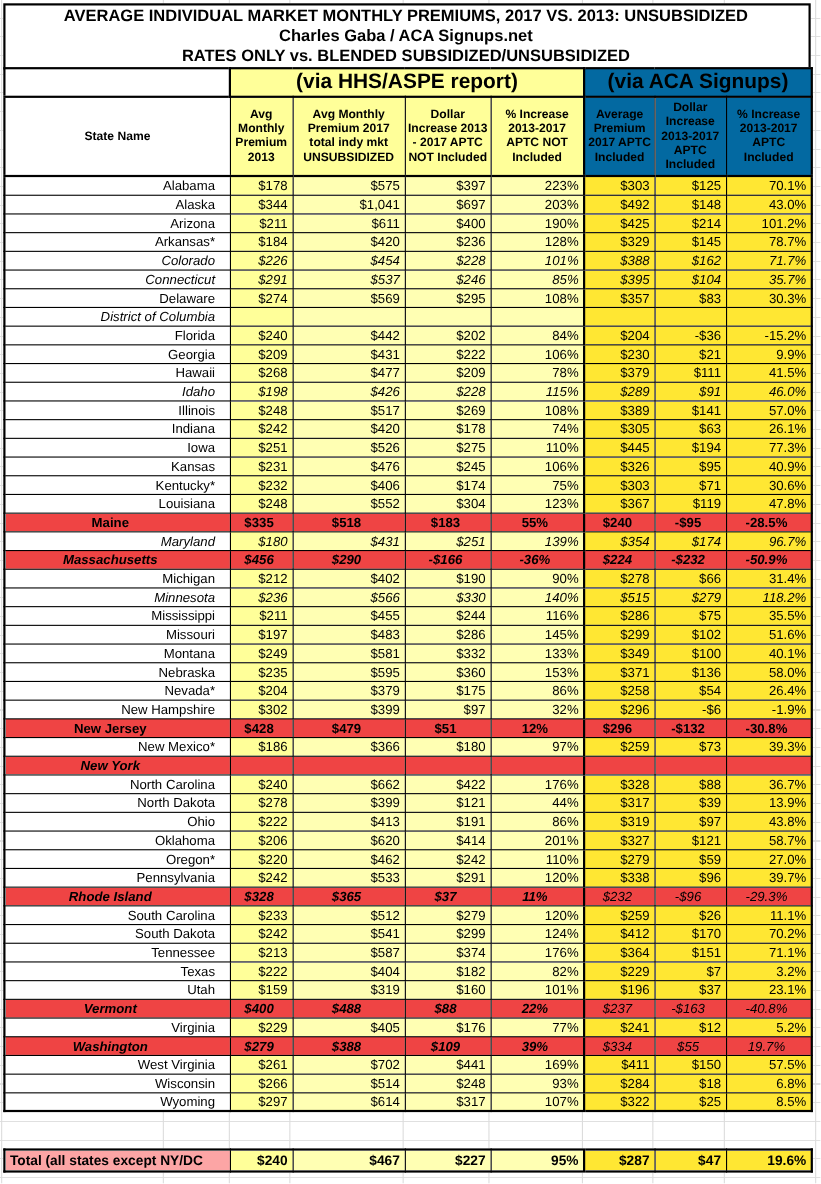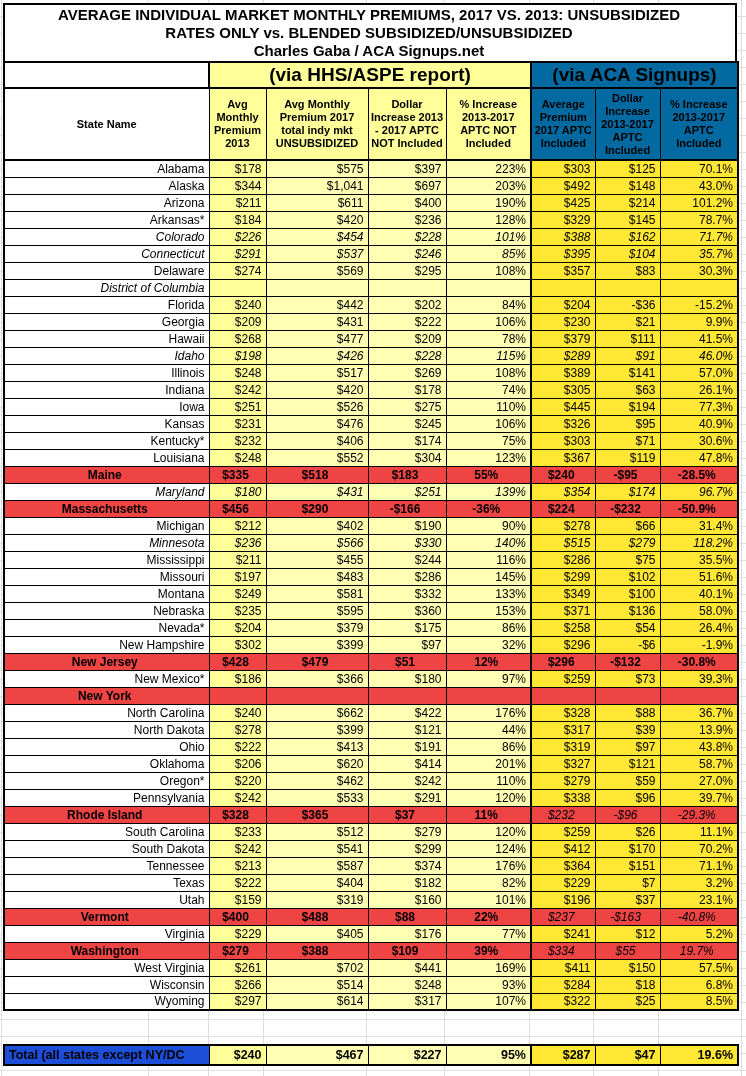--- a/index.html
+++ b/index.html
@@ -42,47 +42,47 @@
   tr.grp th.corner{background:#fff;border:1px solid #000;}
   tr.cols th{
     height:72px;font-size:11px;line-height:13px;font-weight:bold;text-align:center;
     vertical-align:middle;white-space:normal;padding:0 1px;border-top:2px solid #000;border-bottom:2px solid #000;
   }
   th.whitebg{background:#fff;}
   .hhsbg{background:#FFFF99;}
   .acabg{background:#0369a1;margin-top:37px;}
   tbody tr{height:17px;}
   tbody td{font-size:12px;text-align:right;padding:0 4px 0 0;}
-  td.st{background:#fff;padding-right:4px;}
+  td.st{background:#fff;padding-right:13px;}
   td.c0{background:#FFFF99;}
   td.hhsd{background:#FFFFB3;}
   td.acad{background:#FFE733;}
   .sep{border-left:2px solid #000 !important;}
   tr.it td{font-style:italic;}
   tr.b td{font-weight:bold;}
-  tr.bi td{font-weight:bold;}
+  tr.bi td{font-weight:bold;font-style:italic;}
   tr.green td{background:#ef4444;text-align:center;}
   td.aca-it{font-weight:normal !important;font-style:italic;}
   .totaltbl{
     position:absolute;left:3px;top:1044px;width:734px;background:#fff;
     border:2px solid #000;
   }
   .totaltbl td{border:1px solid #000;height:20px;font-size:12.5px;font-weight:bold;
     overflow:hidden;white-space:nowrap;box-sizing:border-box;text-align:right;padding:0 4px 0 0;}
-  .totaltbl td.lbl{background:#1d4ed8;text-align:left;padding:0 0 0 4px;}
+  .totaltbl td.lbl{background:#fca5a5;text-align:left;padding:0 0 0 4px;}
 </style>
 </head>
 <body>
 
 <div class="gridbg"></div>
 
 <div class="titlebox">
   <div>AVERAGE INDIVIDUAL MARKET MONTHLY PREMIUMS, 2017 VS. 2013: UNSUBSIDIZED</div>
+  <div>Charles Gaba / ACA Signups.net</div>
   <div>RATES ONLY vs. BLENDED SUBSIDIZED/UNSUBSIDIZED</div>
-  <div>Charles Gaba / ACA Signups.net</div>
 </div>
 
 <table class="maintbl">
   <colgroup>
     <col class="c-state">
       <col class="c-1">
       <col class="c-2">
       <col class="c-3">
     <col class="c-4">
       <col class="c-5">

